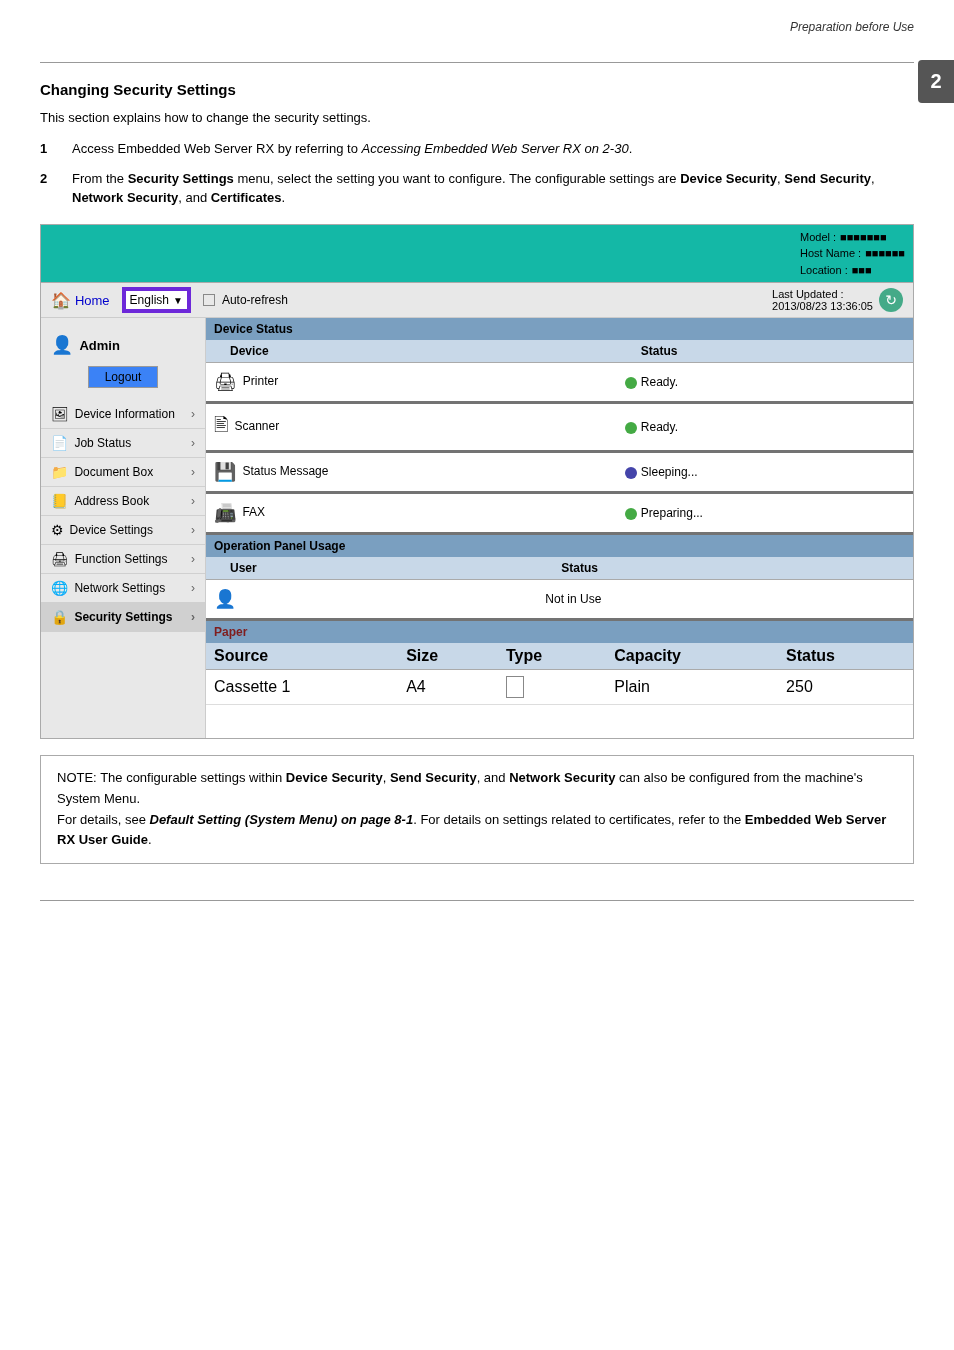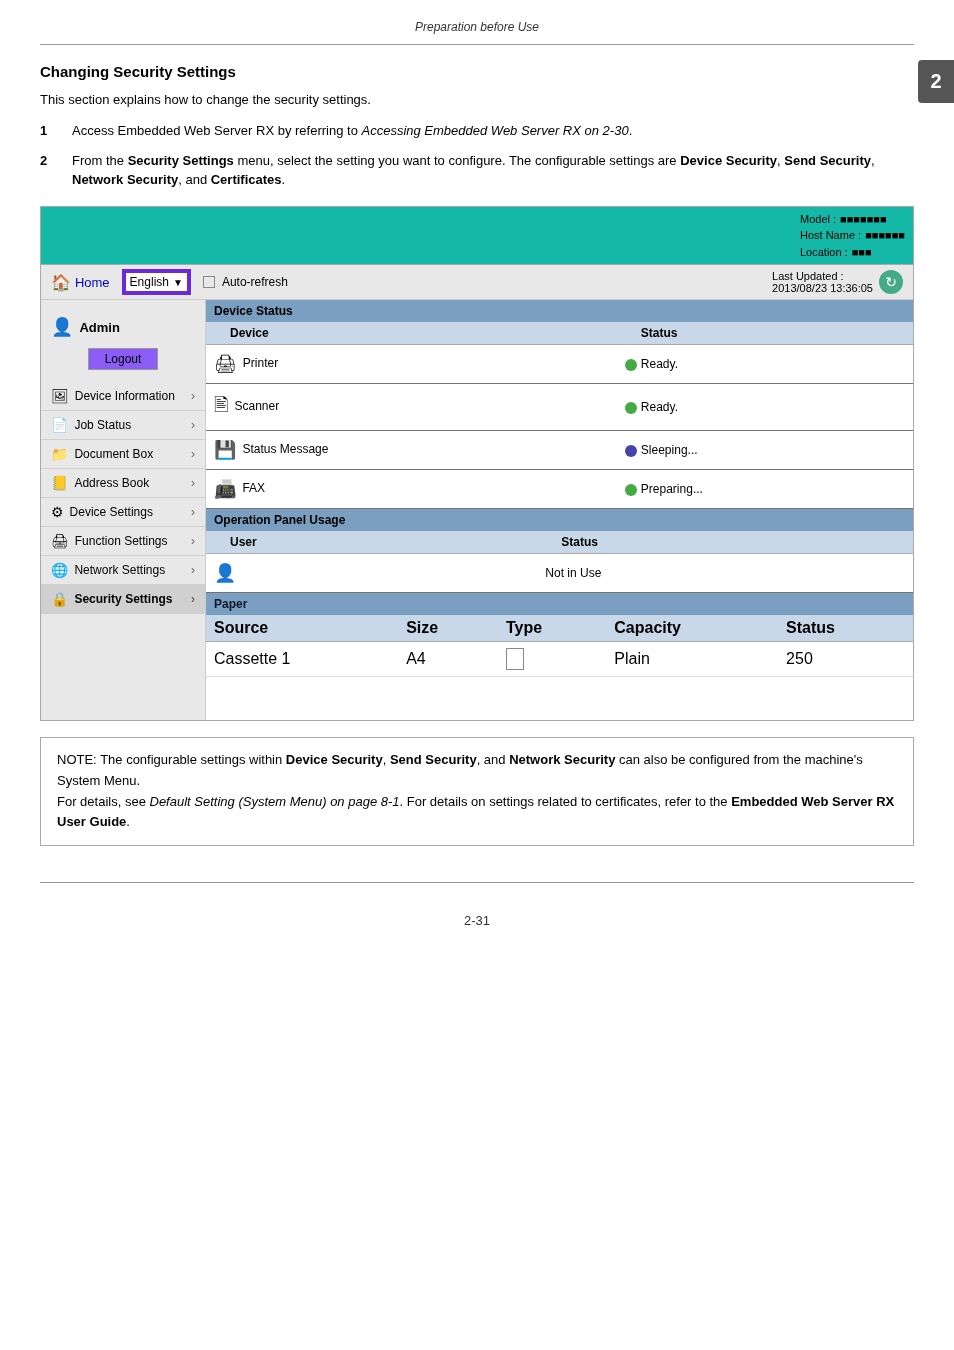--- a/index.html
+++ b/index.html
@@ -11,25 +11,25 @@
       width: 954px;
       min-height: 1350px;
     }
 
     .page-container {
       padding: 20px 40px 40px 40px;
       position: relative;
     }
 
     .top-right-label {
-      text-align: center;
+      text-align: right;
       font-style: italic;
       font-size: 12px;
       color: #333;
-      margin-bottom: 10px;
+      margin-bottom: 28px;
     }
 
     .top-divider {
       border: none;
       border-top: 1px solid #999;
       margin-bottom: 18px;
     }
 
     .chapter-badge {
       position: absolute;
@@ -203,21 +203,21 @@
     }
 
     .sidebar-user-icon {
       font-size: 18px;
     }
 
     .logout-btn {
       display: block;
       margin: 4px auto 12px auto;
       border: 1px solid #999;
-      background: #8b5cf6;
+      background: #3b82f6;
       padding: 3px 16px;
       font-size: 12px;
       cursor: pointer;
       text-align: right;
     }
 
     .sidebar-nav-item {
       display: flex;
       align-items: center;
       justify-content: space-between;
@@ -272,21 +272,21 @@
     .content-table th {
       background: #c8d8e8;
       padding: 4px 24px;
       text-align: left;
       font-weight: bold;
       border-bottom: 1px solid #aaa;
     }
 
     .content-table td {
       padding: 8px 8px;
-      border-bottom: 1px solid #737373;
+      border-bottom: 3px solid #737373;
       vertical-align: middle;
     }
 
     .status-dot {
       display: inline-block;
       width: 12px;
       height: 12px;
       border-radius: 50%;
       margin-right: 4px;
       vertical-align: middle;
@@ -297,21 +297,21 @@
 
     .device-icon {
       font-size: 18px;
       margin-right: 6px;
       vertical-align: middle;
     }
 
     
     .paper-section-header {
       background: #7a9fc0;
-      color: #0f172a;
+      color: #7f1d1d;
       font-size: 12px;
       font-weight: bold;
       padding: 4px 8px;
     }
 
     .paper-table {
       width: 100%;
       border-collapse: collapse;
       font-size: 16px;
     }
@@ -336,20 +336,21 @@
       line-height: 1.6;
       margin-bottom: 36px;
     }
 
     .note-box strong {
       font-weight: bold;
     }
 
     .note-box em {
       font-style: italic;
+      font-weight: bold;
     }
 
     .page-footer {
       text-align: center;
       font-size: 13px;
       margin-top: 30px;
       color: #333;
     }
 
     .page-footer-divider {
@@ -614,15 +615,14 @@
     </div>
   </div>
 
   <div class="note-box">
     <span>NOTE:</span>
     <strong> </strong>The configurable settings within <strong>Device Security</strong>, <strong>Send Security</strong>, and <strong>Network Security</strong> can also be configured from the machine's System Menu.<br>
     For details, see <em>Default Setting (System Menu) on page 8-1</em>. For details on settings related to certificates, refer to the <strong>Embedded Web Server RX User Guide</strong>.
   </div>
 
   <hr class="page-footer-divider">
-  <div class="page-footer">2-31</div>
 
 </div>
 
 </body></html>

